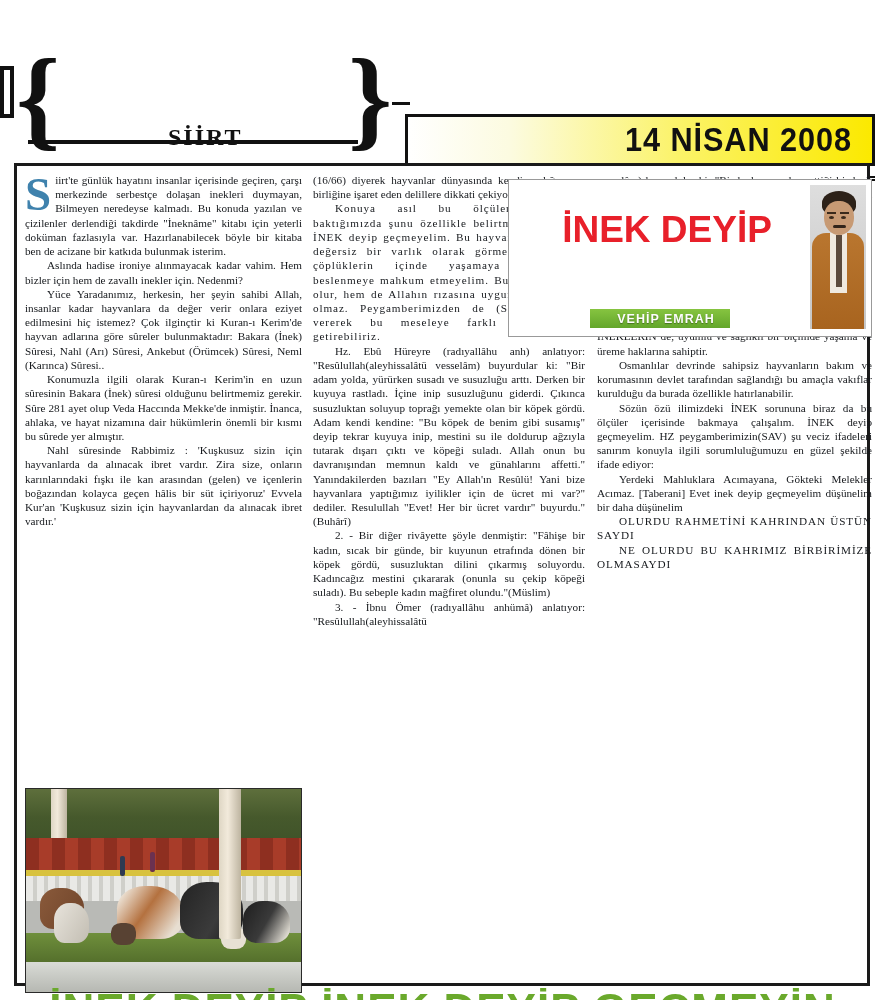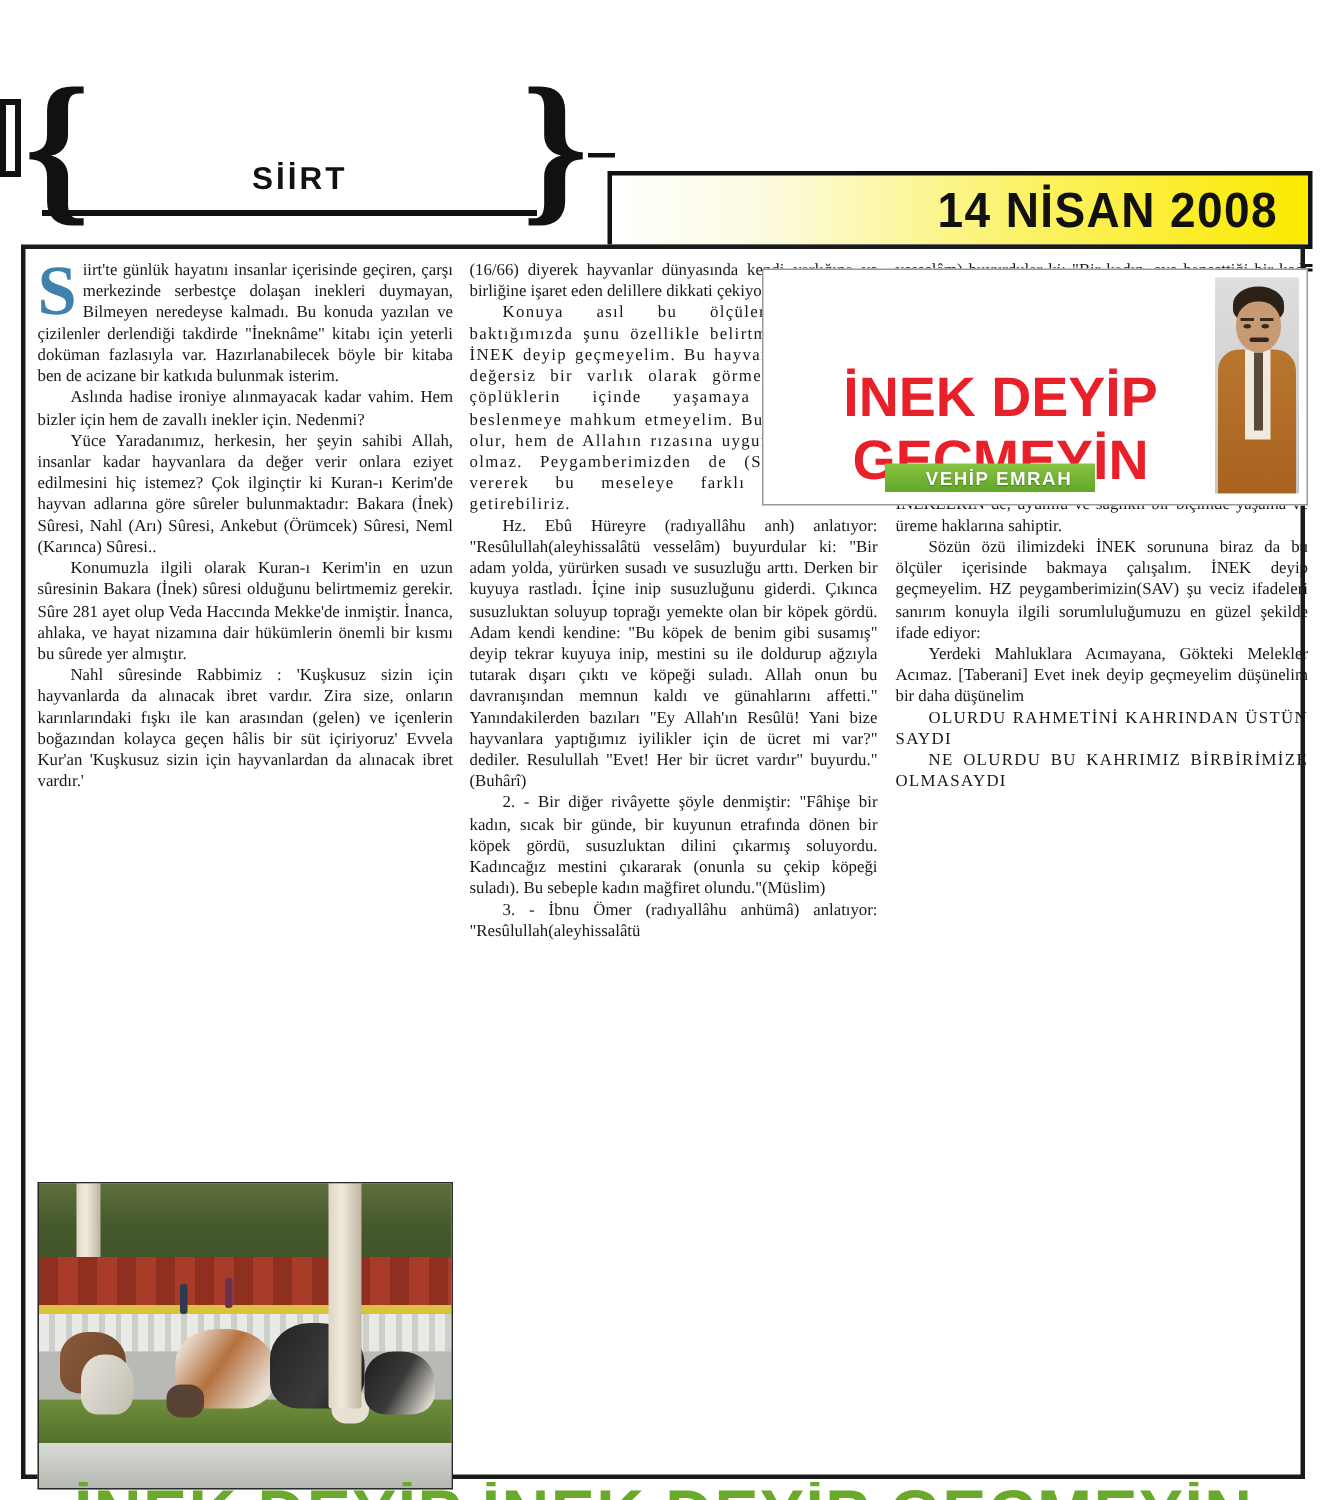--- a/index.html
+++ b/index.html
@@ -33,23 +33,23 @@
     width: 330px; height: 4px; background: #111;
   }
   .mh-title {
     position: absolute; left: 52px; top: 0px;
     font-family: "Liberation Serif", serif;
     font-weight: 700; font-size: 64px; line-height: 74px;
     color: #d9197f; letter-spacing: -1px;
     text-shadow: 2px 2px 0 rgba(0,0,0,0.28);
   }
   .mh-sub {
-    position: absolute; left: 168px; top: 56px;
-    font-family: Liberation Sans, sans-serif;
-    font-weight: 700; font-size: 21px; letter-spacing: 2px;
+    position: absolute; left: 168px; top: 72px;
+    font-family: Liberation Serif, serif;
+    font-weight: 700; font-size: 24px; letter-spacing: 2px;
     color: #111;
   }
   .mh-connector {
     position: absolute; left: 392px; top: 50px;
     width: 18px; height: 3px; background: #111;
   }
   .date-bar {
     position: absolute; left: 405px; top: 62px;
     width: 470px; height: 52px;
     border: 3px solid #111;
@@ -198,21 +198,20 @@
   }
   .ad-title {
     position: absolute; left: 10px; top: 26px;
     width: 290px;
     font-family: "Liberation Sans", sans-serif;
     font-weight: 700;
     font-size: 37px; line-height: 42px;
     color: #e8202a;
     text-align: center;
     letter-spacing: 0px;
-    margin-top: 35px;
   }
   .ad-author {
     position: absolute; left: 78px; top: 126px;
     width: 140px; height: 19px;
     background: linear-gradient(#86c440,#63a62b);
     display: flex; align-items: center; justify-content: center;
   }
   .ad-author-text {
     font-family: "Liberation Sans", sans-serif;
     font-weight: 700; font-size: 12.5px;
@@ -311,31 +310,31 @@
         <p><span>Hz. Ebû Hüreyre (radıyallâhu anh) anlatıyor:  "Resûlullah(aleyhissalâtü vesselâm) buyurdular ki: "Bir adam yolda, yürürken susadı ve susuzluğu arttı. Derken bir kuyuya rastladı. İçine inip susuzluğunu giderdi. Çıkınca susuzluktan soluyup toprağı yemekte olan bir köpek gördü. Adam kendi kendine: "Bu köpek de benim gibi susamış" deyip tekrar kuyuya inip, mestini su ile doldurup ağzıyla tutarak dışarı çıktı ve köpeği suladı. Allah onun bu davranışından memnun kaldı ve günahlarını affetti." Yanındakilerden bazıları "Ey Allah'ın Resûlü! Yani bize hayvanlara yaptığımız iyilikler için de ücret mi var?" dediler. Resulullah "Evet! Her   bir ücret vardır" buyurdu."(Buhârî)</span></p>
         <p><span>2. - Bir diğer rivâyette şöyle denmiştir: "Fâhişe bir kadın, sıcak bir günde, bir kuyunun etrafında dönen bir köpek gördü, susuzluktan dilini çıkarmış soluyordu. Kadıncağız mestini çıkararak (onunla su çekip köpeği suladı). Bu sebeple kadın mağfiret olundu."(Müslim)</span></p>
         <p><span>3. - İbnu Ömer (radıyallâhu anhümâ) anlatıyor: "Resûlullah(aleyhissalâtü</span></p>
       </div>
 
       <div class="col" id="col3">
         <p class="noind"><span>vesselâm) buyurdular ki: "Bir kadın, eve hapsettiği bir kedi yüzünden cehenneme gitti. Kediyi hapsederek yiyecek vermemiş, yeryüzünün haşerâtından yemeye de salmamıştı."(Buhârî)</span></p>
         <p><span>Yukarıdaki hadislerde Peygamberimiz bir kadının bir köpeğe su vermesinden dolayı aldığı mükafat ile bir kadının kediye verdiği zarardan dolayı aldığı cezayı ifade etmektedir.</span></p>
         <p><span>Bütün bu yaşananlar bize gösteriyor ki. Etrafımızda aç sefil dolaşan İNEKLEREDEN dolayı hepimizin sorumluluğu var.</span></p>
         <p><span>Geleneksel olarak insanların çevresinde yaşayan İNEKLERİN de, uyumlu ve sağlıklı bir biçimde yaşama ve üreme haklarına sahiptir.</span></p>
+        <p><span>Osmanlılar devrinde sahipsiz hayvanların bakım ve korumasının devlet tarafından sağlandığı bu amaçla vakıflar kurulduğu da burada özellikle hatırlanabilir.</span></p>
         <p><span>Sözün özü ilimizdeki İNEK sorununa biraz da bu ölçüler içerisinde bakmaya çalışalım. İNEK deyip geçmeyelim. HZ peygamberimizin(SAV)  şu veciz ifadeleri sanırım konuyla ilgili sorumluluğumuzu en güzel şekilde ifade ediyor:</span></p>
         <p><span>Yerdeki Mahluklara Acımayana, Gökteki Melekler Acımaz. [Taberani] Evet inek deyip geçmeyelim düşünelim bir daha düşünelim</span></p>
         <p class="sp"><span>OLURDU RAHMETİNİ KAHRINDAN ÜSTÜN SAYDI</span></p>
         <p class="sp"><span>NE OLURDU BU KAHRIMIZ BİRBİRİMİZE OLMASAYDI</span></p>
       </div>
 
       <div class="ad-box">
         <div class="ad-inner">
           <div class="ad-title">
             <div>İNEK DEYİP</div>
-            <div>GEÇMEYİN</div>
           </div>
           <div class="ad-author">
             <span class="ad-author-text">VEHİP EMRAH</span>
           </div>
           <div class="ad-portrait">
             <div class="pt-bg"></div>
             <div class="pt-body"></div>
             <div class="pt-shirt"></div>
             <div class="pt-tie"></div>
             <div class="pt-hair"></div>

